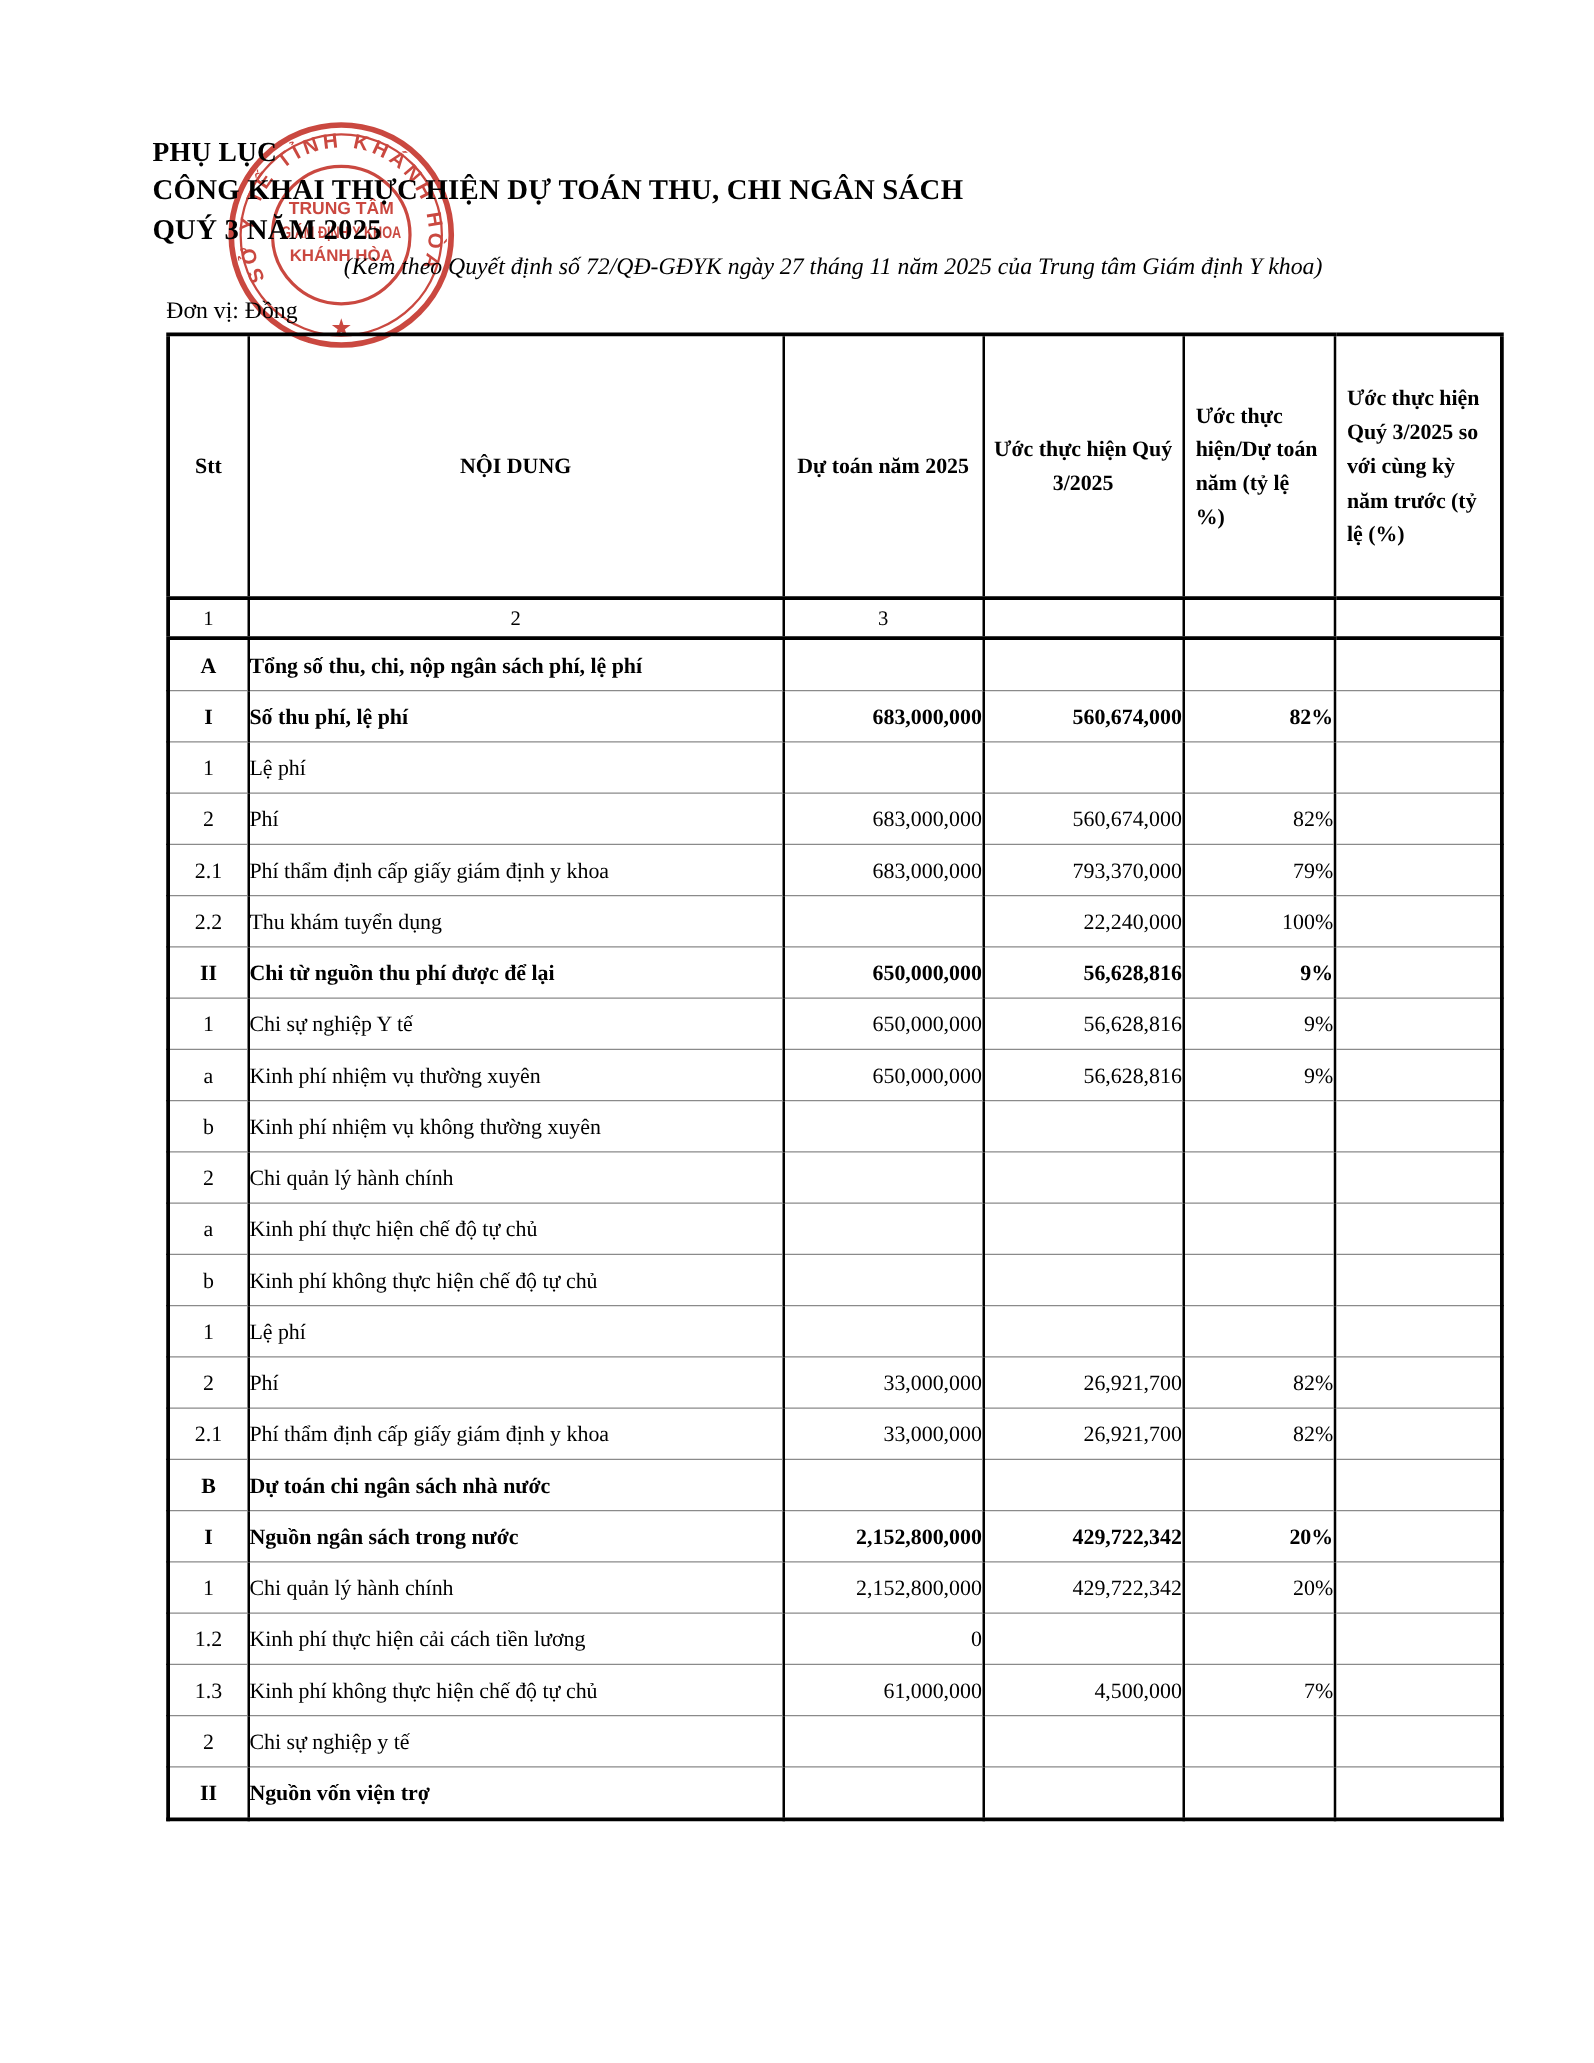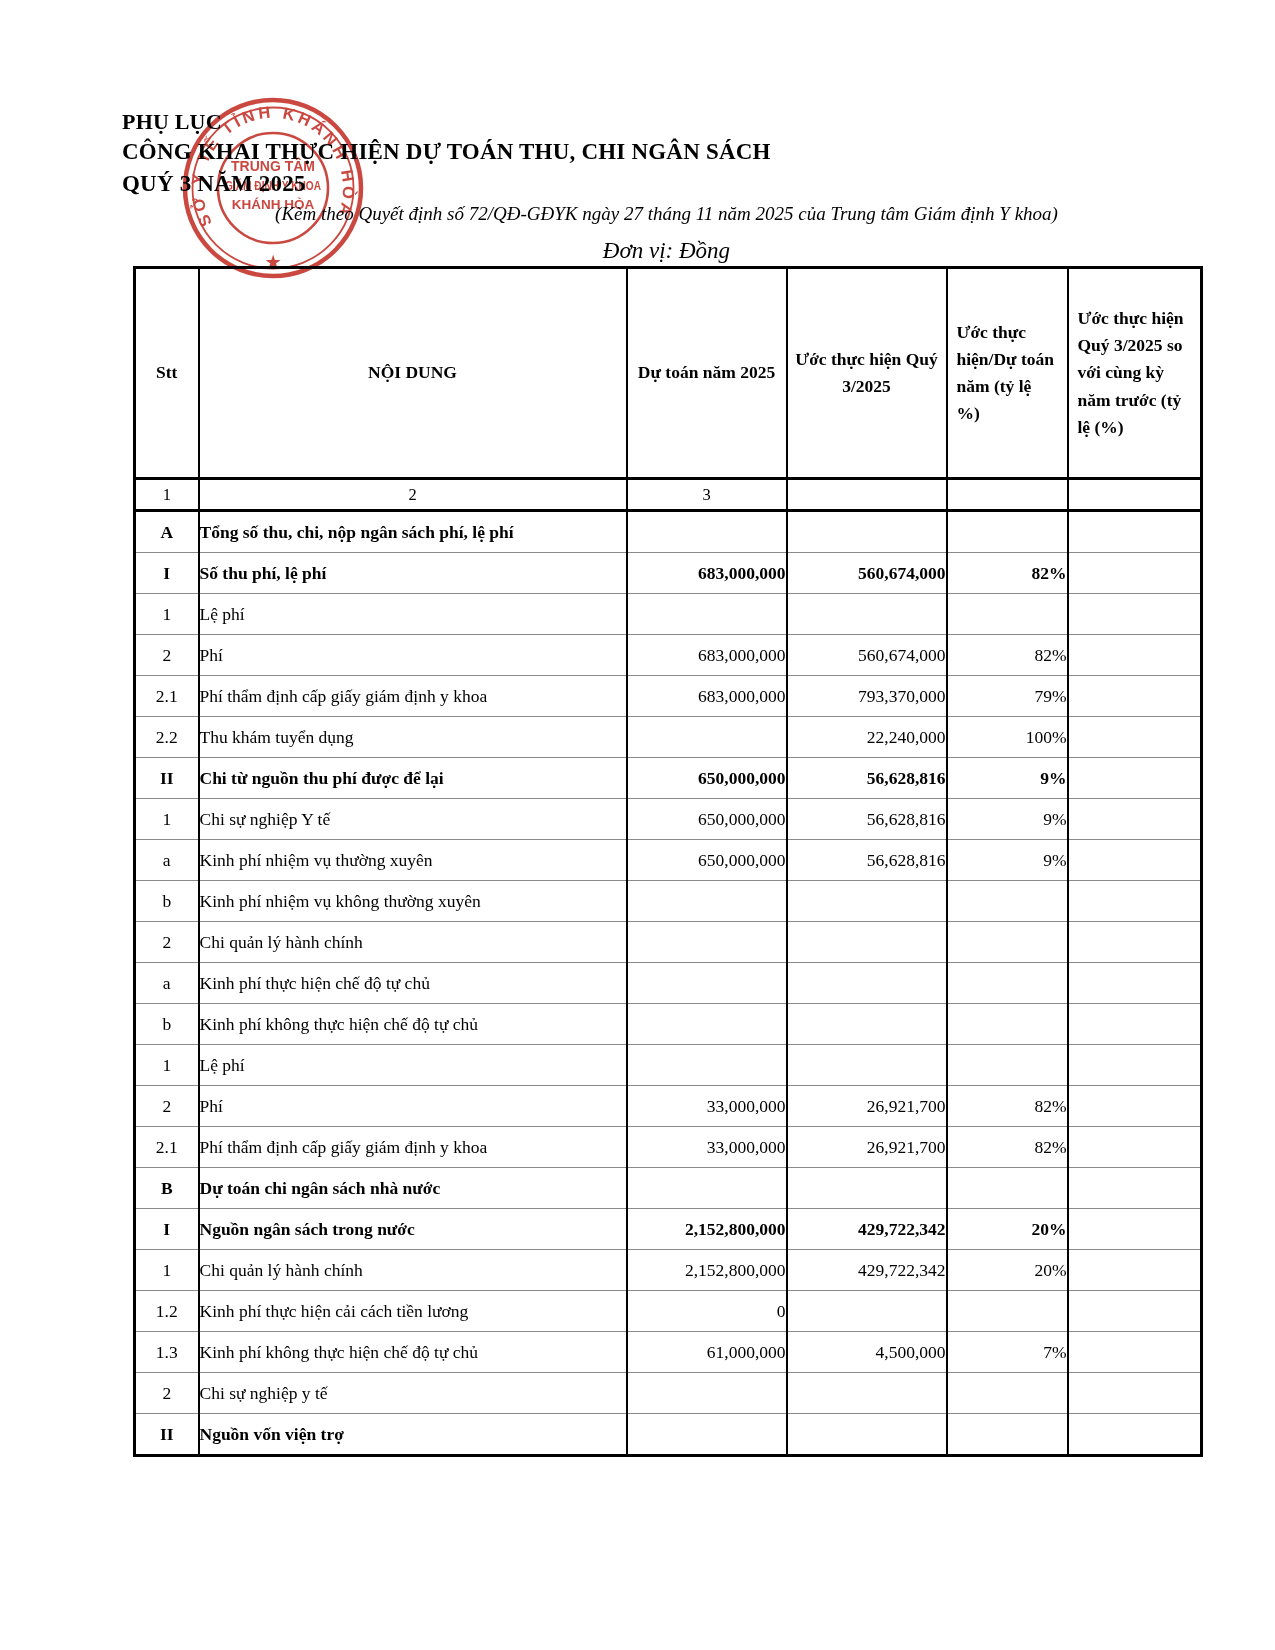--- a/index.html
+++ b/index.html
@@ -26,23 +26,22 @@
   .t-period   { top: 171px; font-size: 23px; }
   .t-note {
     top: 203px; left: 133px; width: 1067px;
     text-align: center;
     font-style: italic;
     font-size: 19px;
     white-space: nowrap;
   }
   .t-unit {
     top: 238px; left: 133px; width: 1067px;
-    text-align: center;
-    font-style: italic;
-    font-size: 23px;
+    text-align: left;
+    font-size: 19px;
   }
 
   
   .stamp {
     left: 179px; top: 91px;
     mix-blend-mode: multiply;
     opacity: 0.93;
   }
 
   

